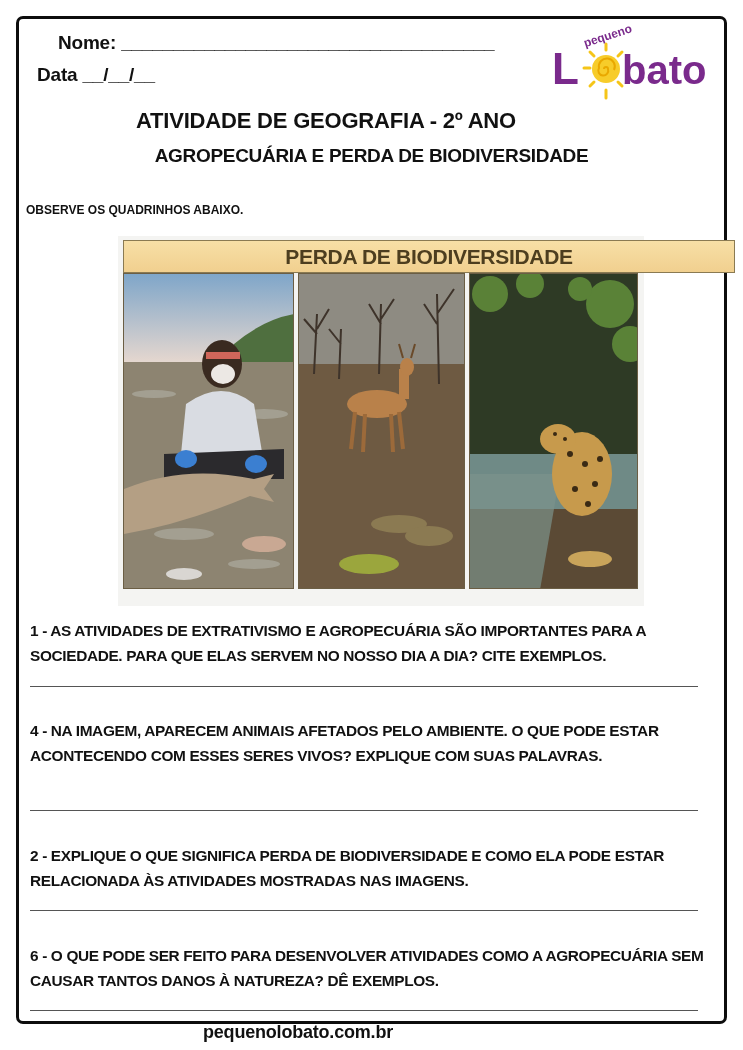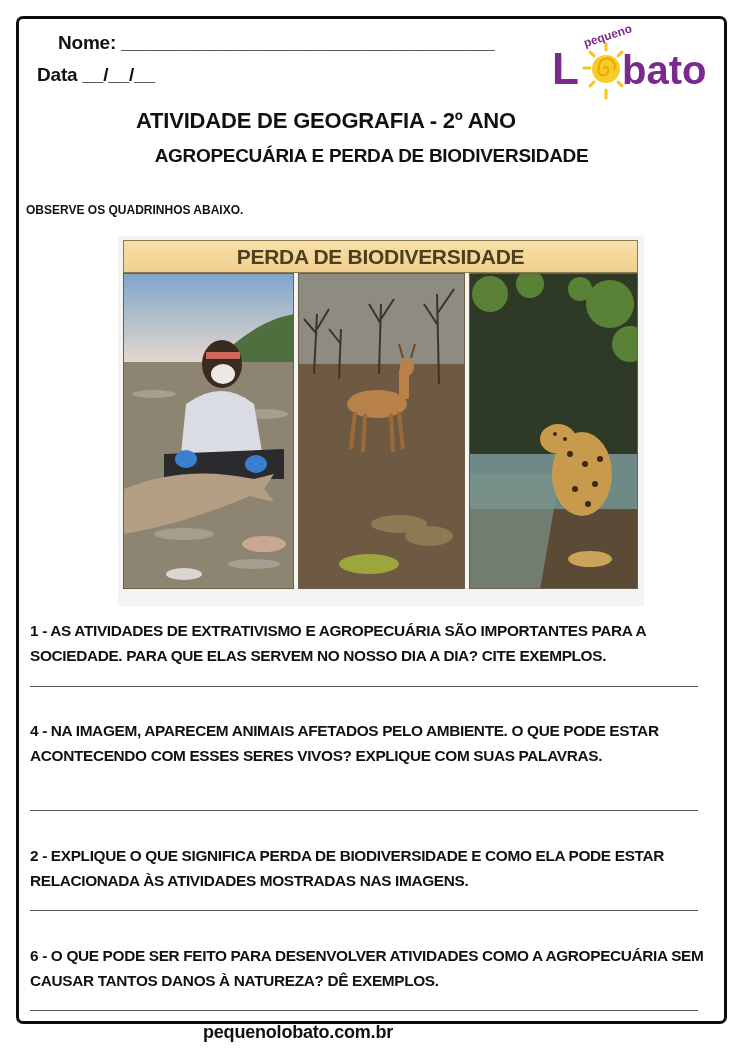--- a/index.html
+++ b/index.html
@@ -16,21 +16,21 @@
     .instr { left: 14px; top: 203px; font-weight: bold; font-size: 12px; margin-left: 12px; }
     .q { left: 30px; width: 690px; font-weight: bold; font-size: 15.4px; line-height: 25px; letter-spacing: -0.35px; }
     .ans { left: 30px; width: 668px; height: 0; border-top: 1.5px solid #555; }
     .footer { left: 0; width: 596px; top: 1022px; text-align: center; font-weight: bold; font-size: 18px; letter-spacing: -0.2px; }
 
     
     .logo { left: 550px; top: 24px; width: 170px; height: 78px; }
 
     
     .illus-shadow { left: 118px; top: 236px; width: 526px; height: 370px; background: #f4f4f2; }
-    .banner { left: 123px; top: 240px; width: 515px; height: 33px; background: linear-gradient(180deg,#f7dfa6,#f1d08f);
+    .banner { left: 123px; top: 240px; width: 612px; height: 33px; background: linear-gradient(180deg,#f7dfa6,#f1d08f);
               border: 1px solid #8a7a52; box-sizing: border-box; text-align: center;
               font-weight: bold; font-size: 21px; line-height: 31px; color: #4d3e1f; letter-spacing: -0.3px; }
     .panel { top: 273px; height: 316px; overflow: hidden; border: 1px solid #6b5e44; box-sizing: border-box; }
     .p1 { left: 123px; width: 171px; }
     .p2 { left: 298px; width: 167px; }
     .p3 { left: 469px; width: 169px; }
     .panel svg { display: block; }
   </style>
 </head>
 <body>

